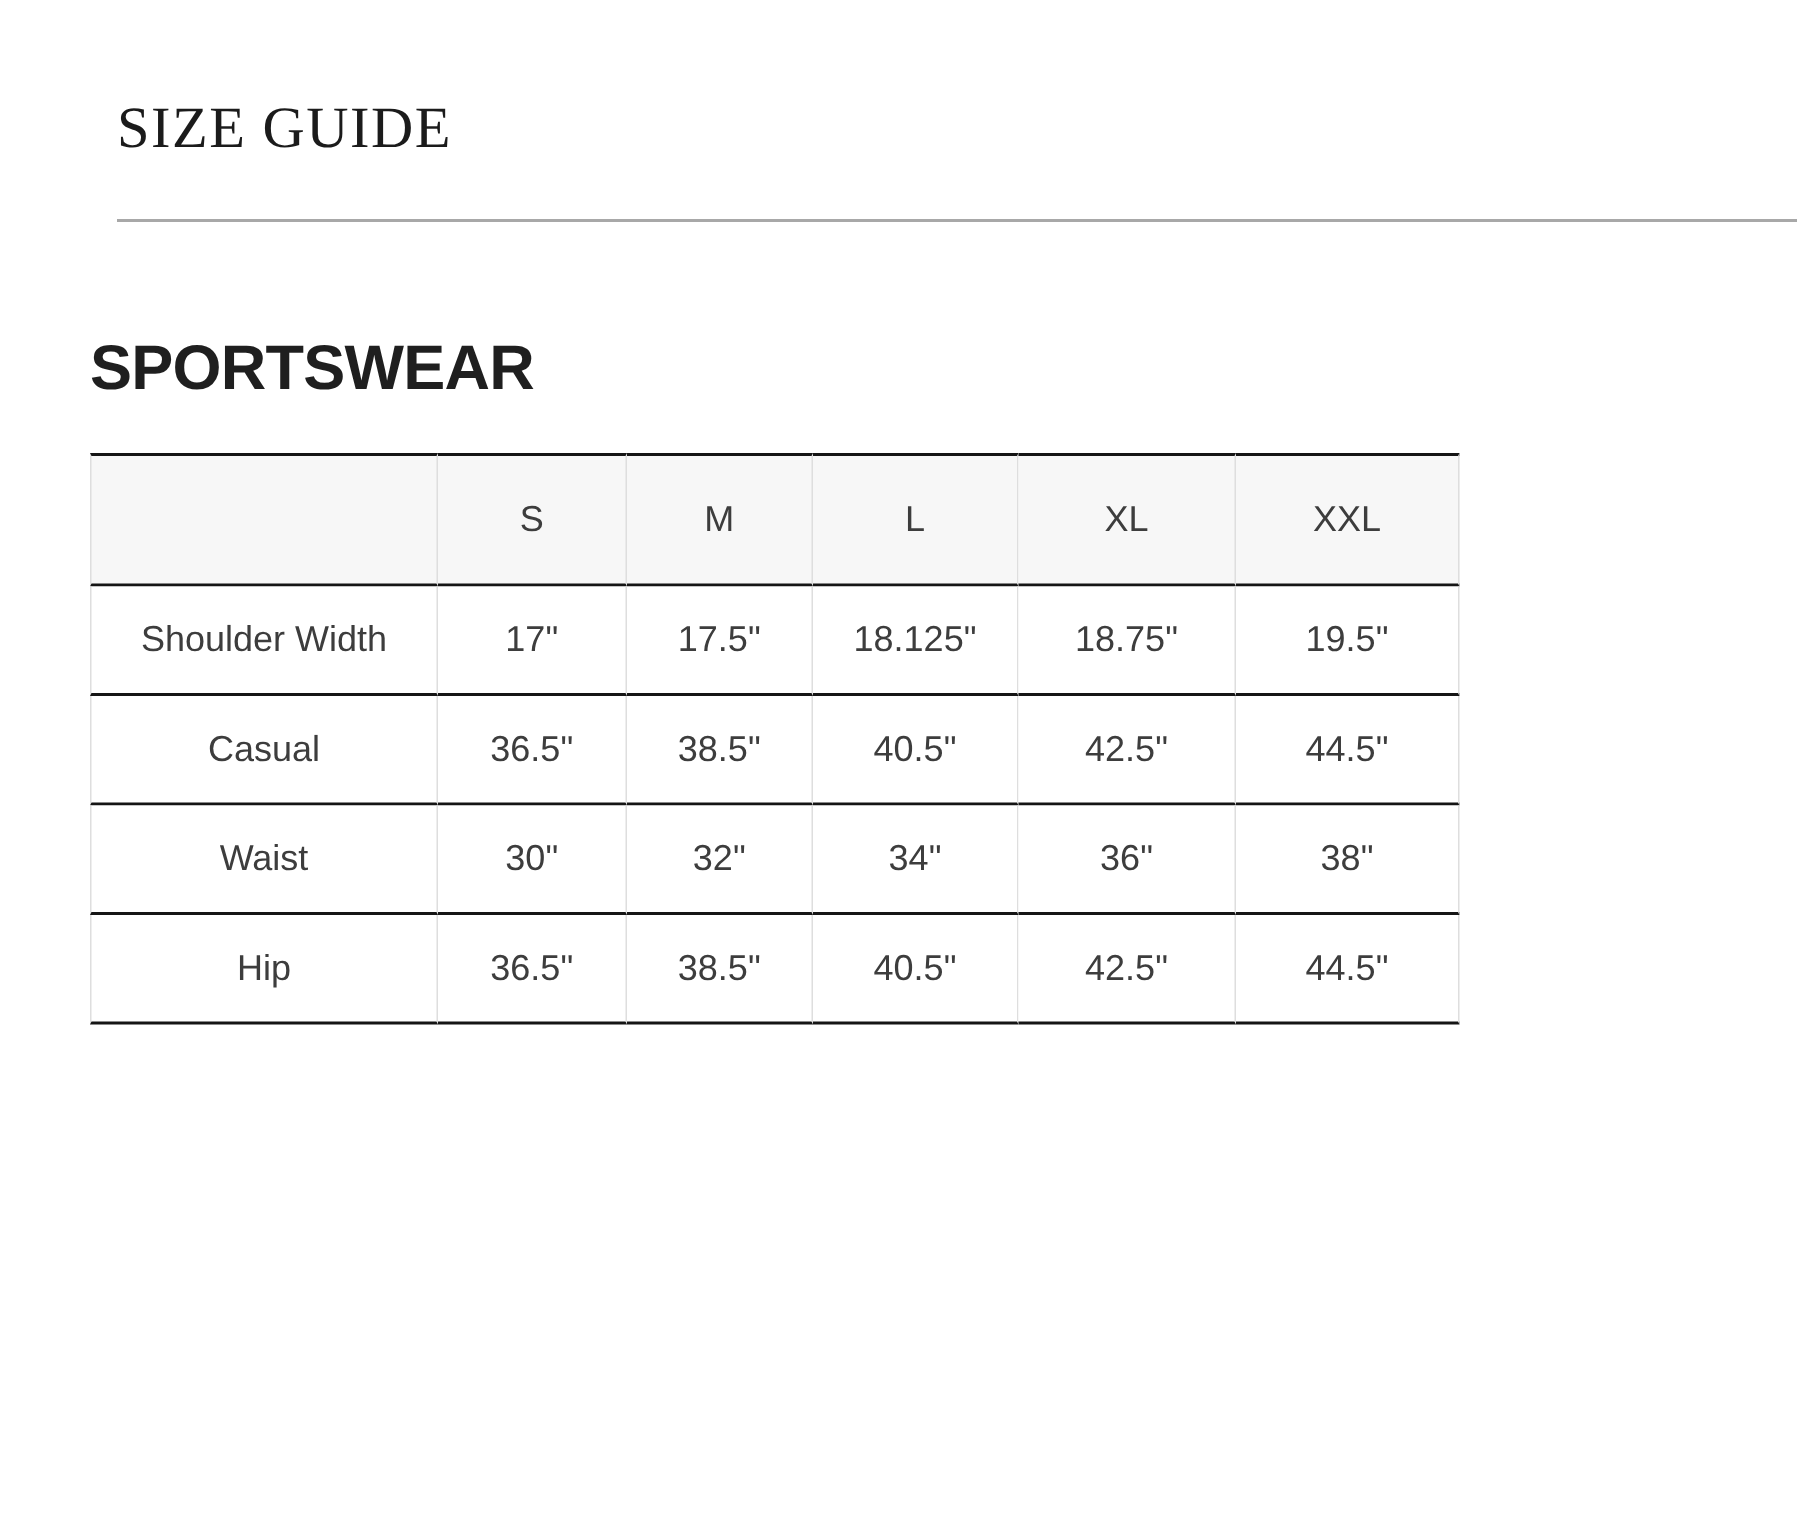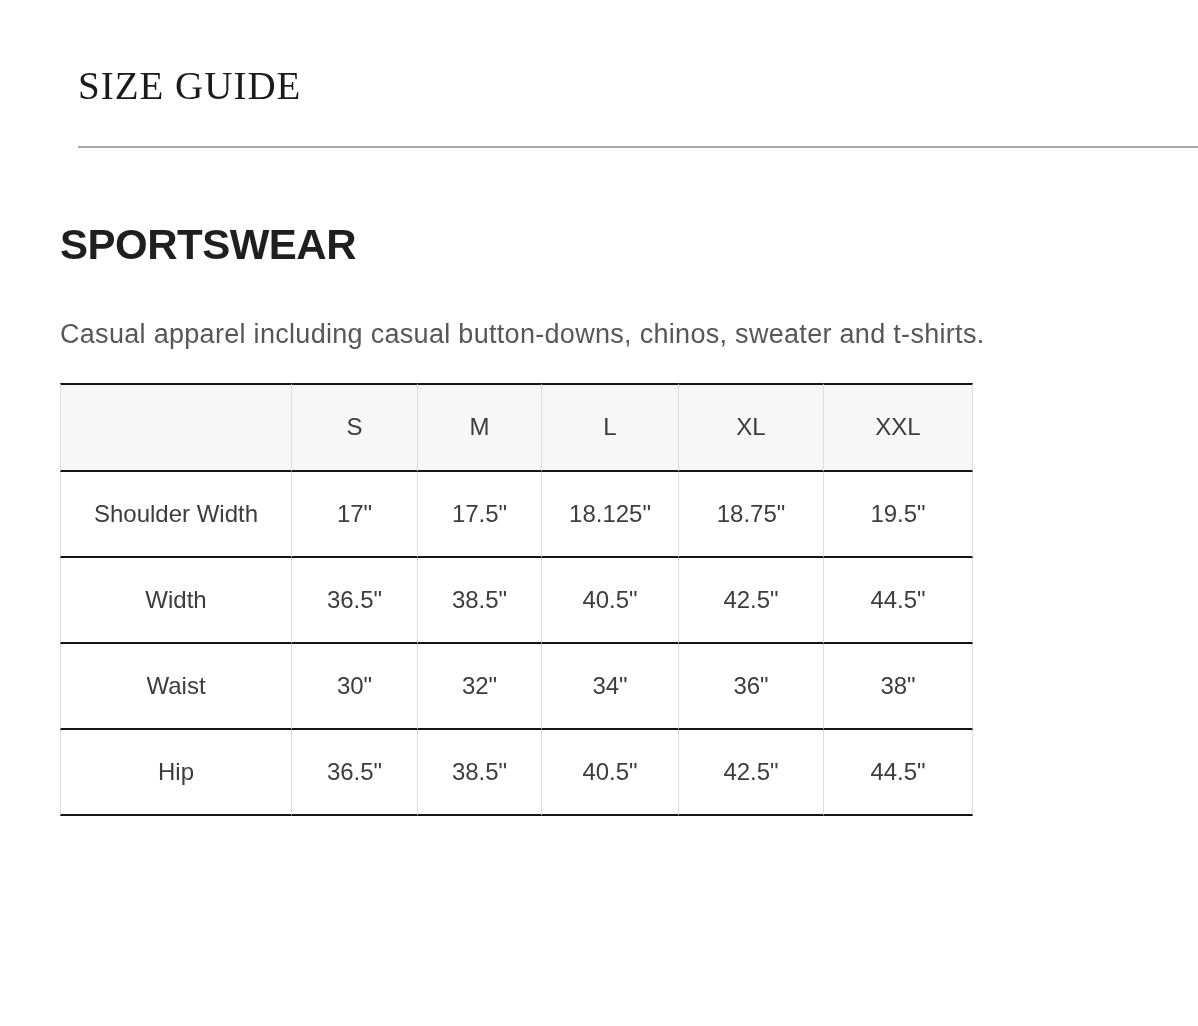--- a/index.html
+++ b/index.html
@@ -80,39 +80,38 @@
   }
   .size-table th {
     background: var(--header_bg);
     border-top: 2px solid var(--row_border);
     border-bottom: 2px solid var(--row_border);
     height: 89px;
   }
   .size-table td {
     background: #ffffff;
     border-bottom: 2px solid var(--row_border);
-    height: 86px;
+    height: 73px;
   }
   .size-table th:first-child,
   .size-table td:first-child {
     border-left: 1px solid var(--column_border);
   }
 </style>
 </head>
 <body>
 
 <header class="page-header">
   <h1 class="page-title">SIZE GUIDE</h1>
 </header>
 
 <hr class="title-divider">
 
 <section class="section">
   <h2 class="section-heading">SPORTSWEAR</h2>
-  <p class="section-description">Casual apparel including casual button-downs, chinos, sweater and t-shirts.</p>
 
   <table class="size-table">
     <colgroup>
       <col style="width:232px">
       <col style="width:126px">
       <col style="width:124px">
       <col style="width:137px">
       <col style="width:145px">
       <col style="width:149px">
     </colgroup>
@@ -129,21 +128,21 @@
     <tbody>
       <tr>
         <td>Shoulder Width</td>
         <td>17"</td>
         <td>17.5"</td>
         <td>18.125"</td>
         <td>18.75"</td>
         <td>19.5"</td>
       </tr>
       <tr>
-        <td>Width</td>
+        <td>Casual</td>
         <td>36.5"</td>
         <td>38.5"</td>
         <td>40.5"</td>
         <td>42.5"</td>
         <td>44.5"</td>
       </tr>
       <tr>
         <td>Waist</td>
         <td>30"</td>
         <td>32"</td>

